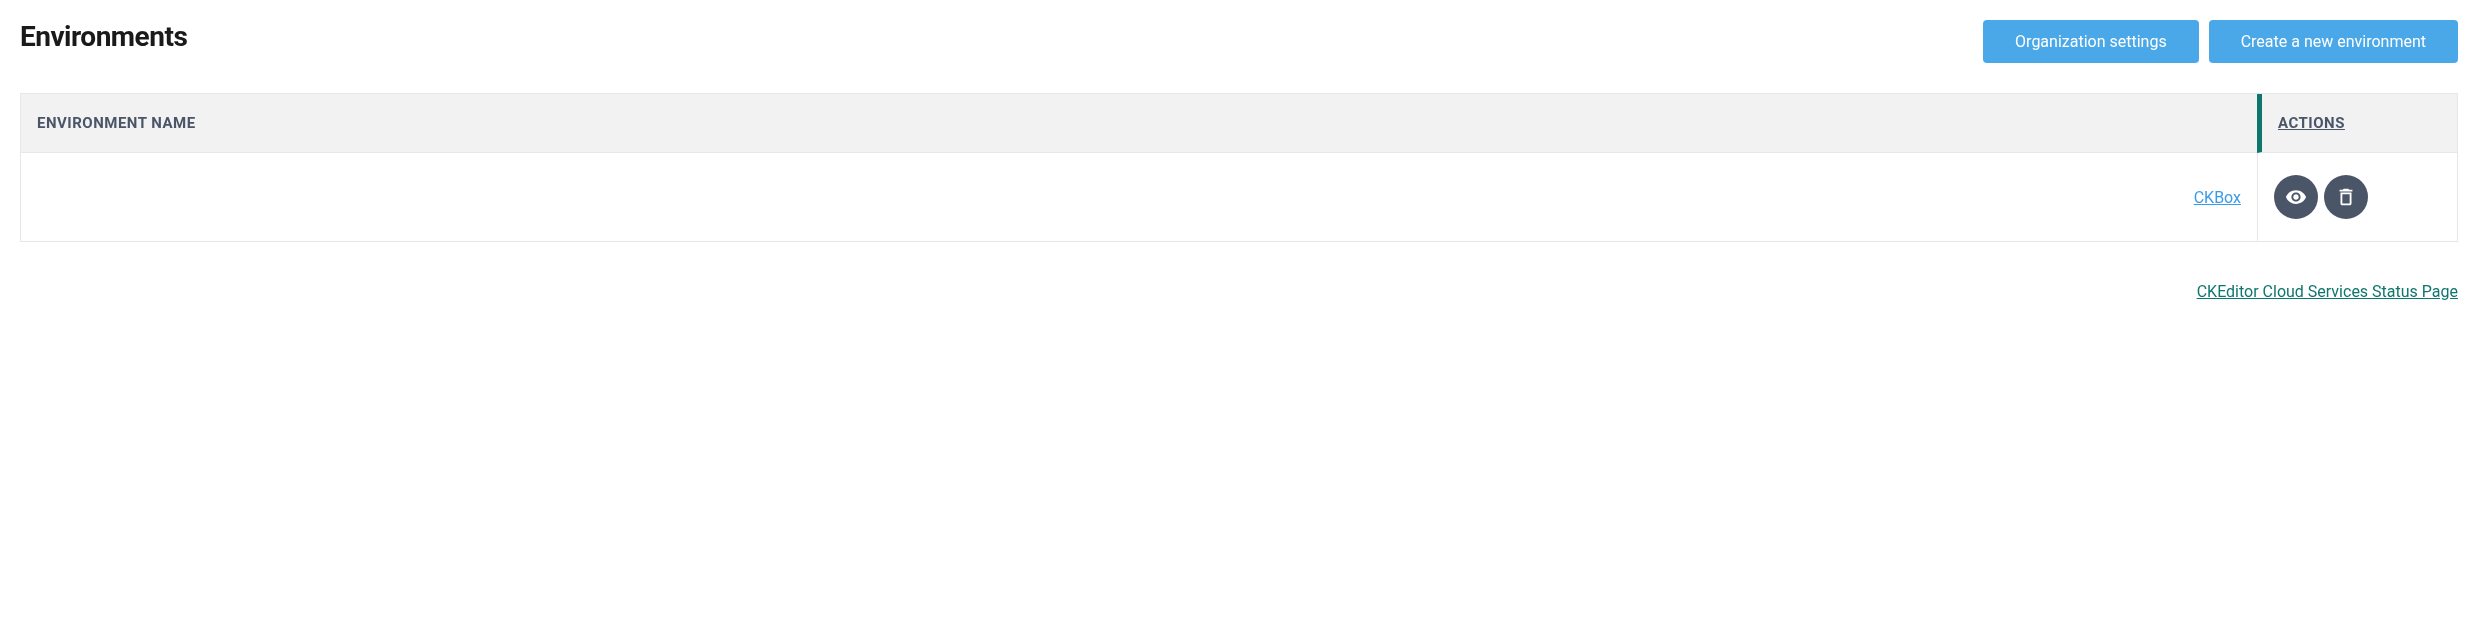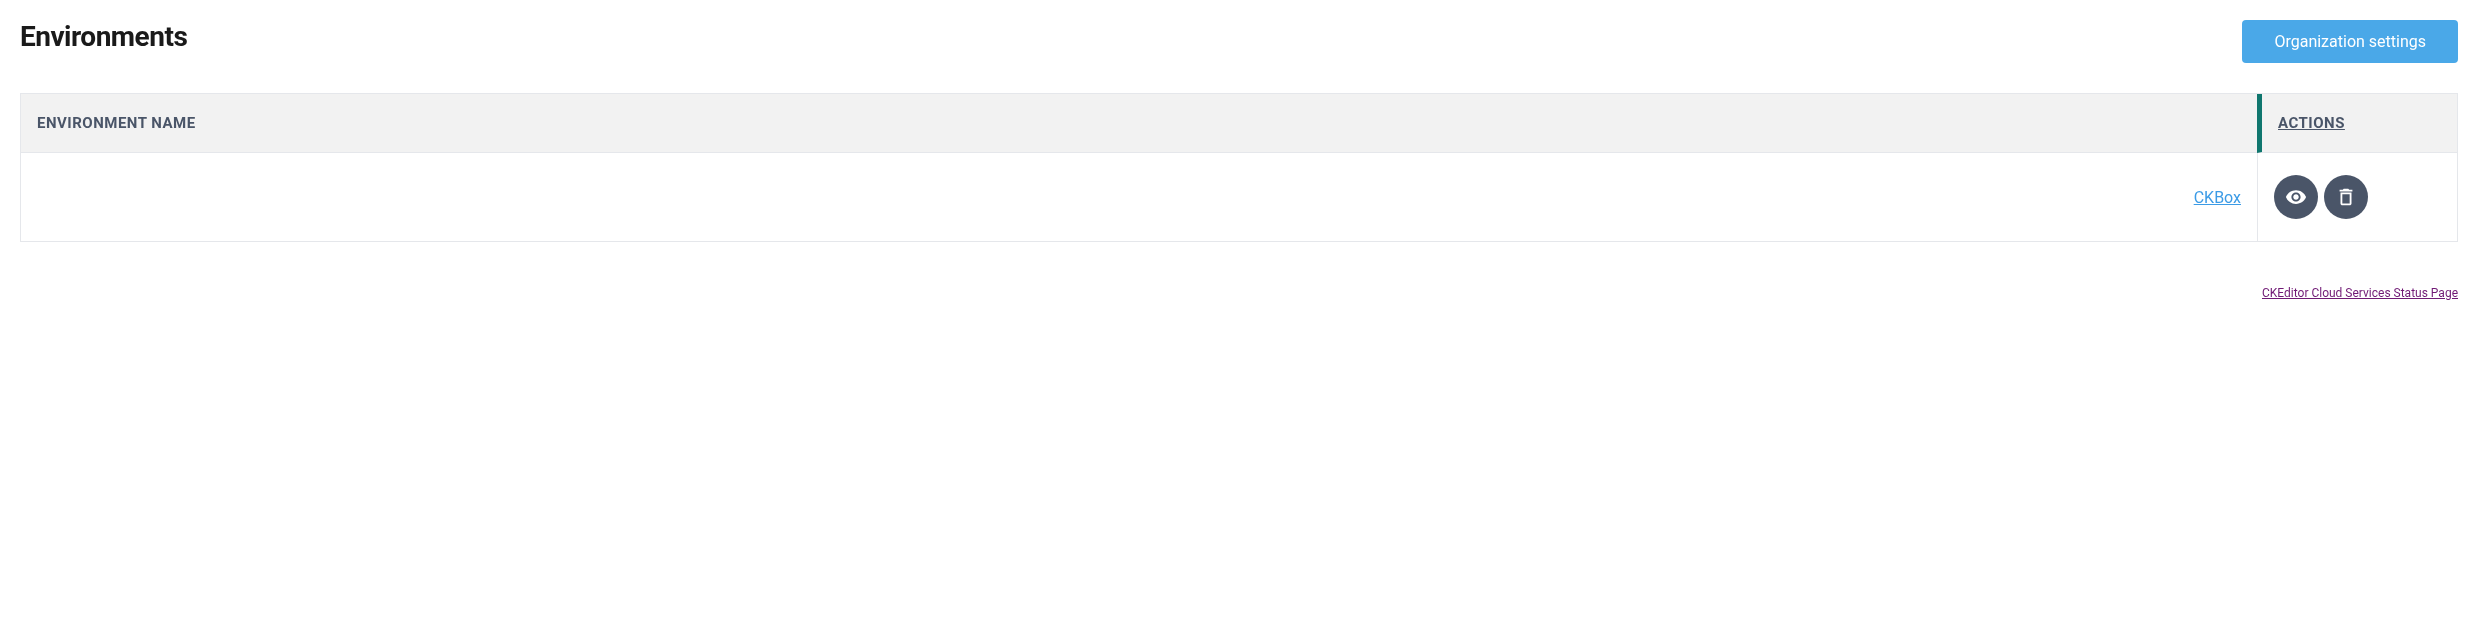--- a/index.html
+++ b/index.html
@@ -100,31 +100,32 @@
     .action-btn svg {
       width: 22px;
       height: 22px;
       fill: #ffffff;
     }
     .footer {
       text-align: right;
       margin-top: 40px;
     }
     .footer-link {
-      color: #701a75;
-      font-size: 12px;
+      color: #0f766e;
+      font-size: 16px;
     }
   </style>
 </head>
 <body>
 
 <div class="header">
   <h1 class="page-title">Environments</h1>
   <div class="header-buttons">
     <button class="btn">Organization settings</button>
+    <button class="btn">Create a new environment</button>
   </div>
 </div>
 
 <table class="table">
   <thead>
     <tr>
       <th>ENVIRONMENT NAME</th>
       <th class="actions-col">ACTIONS</th>
     </tr>
   </thead>

